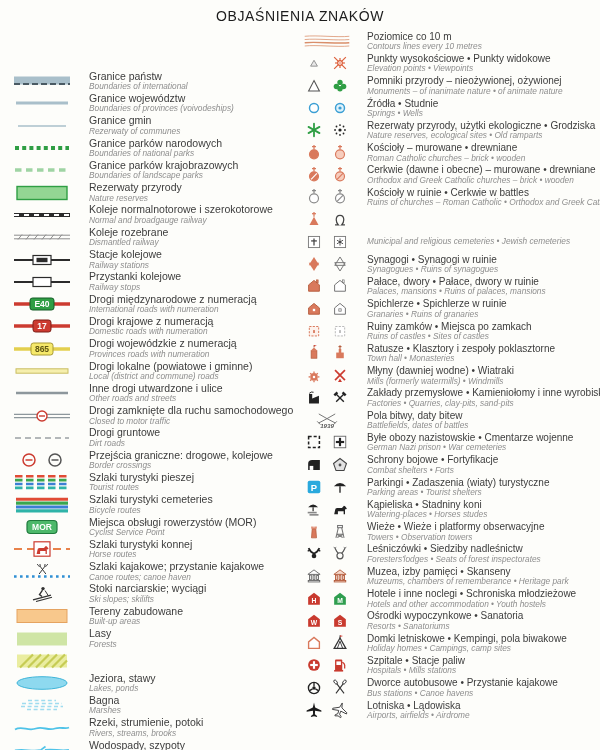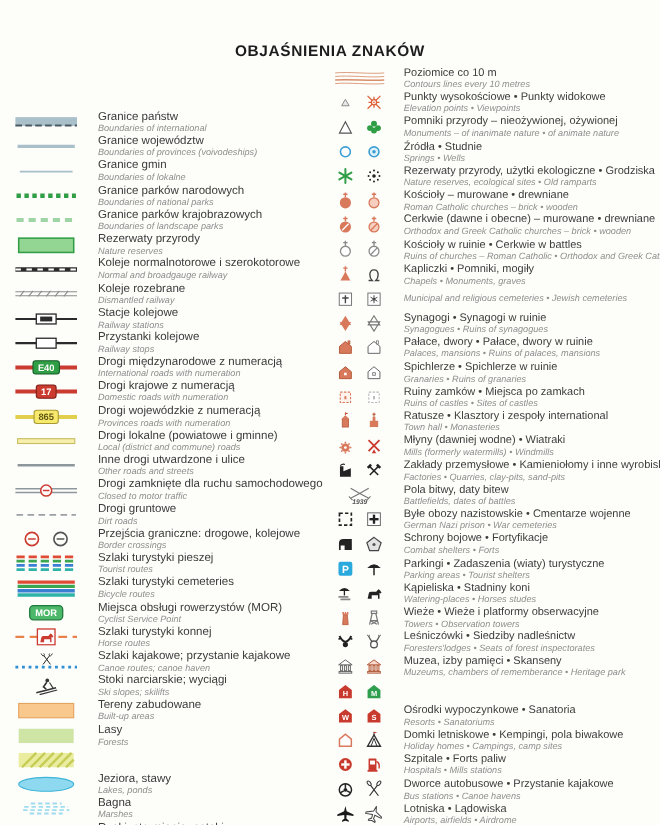--- a/index.html
+++ b/index.html
@@ -1,17 +1,17 @@
 <!DOCTYPE html>
 <html><head>
 <meta charset="utf-8">
 <style>
   html,body{margin:0;padding:0;}
   body{width:600px;height:750px;background:#fdfdfa;font-family:"Liberation Sans",sans-serif;overflow:hidden;}
-  .title{text-align:center;font-size:14px;font-weight:bold;letter-spacing:.6px;color:#1c1c1c;padding-top:8px;margin-top:30px;}
+  .title{text-align:center;font-size:14px;font-weight:normal;letter-spacing:.6px;color:#1c1c1c;padding-top:8px;}
   .cols{display:flex;padding:6px 0 0 4px;}
   .col-left{width:292px;margin-top:40px;}
   .col-right{width:304px;}
   .row{height:22.3px;display:flex;align-items:center;}
   .sym{width:76px;min-width:76px;display:flex;justify-content:center;align-items:center;}
   .ico{width:62px;min-width:62px;display:flex;justify-content:center;align-items:center;gap:8px;}
   .icw{display:flex;align-items:center;}
   .txt{padding-left:9px;min-width:0;}
   .pl{font-size:10.5px;color:#3c3c3c;line-height:11.5px;white-space:nowrap;}
   .en{font-size:8.3px;font-style:italic;color:#8e8e8e;line-height:9.5px;white-space:nowrap;}
@@ -49,21 +49,21 @@
         </div>
       </div>
       <div class="row">
         <div class="sym">
           <svg width="64" height="16" viewBox="0 0 60 16">
             <line x1="6" y1="8" x2="54" y2="8" stroke="#a9bfca" stroke-width="1.6"></line>
           </svg>
         </div>
         <div class="txt">
           <div class="pl">Granice gmin</div>
-          <div class="en">Boundaries of lokalne</div>
+          <div class="en">Rezerwaty of communes</div>
         </div>
       </div>
       <div class="row">
         <div class="sym">
           <svg width="64" height="16" viewBox="0 0 60 16">
             <line x1="3" y1="8" x2="57" y2="8" stroke="#2f9e44" stroke-width="4" stroke-dasharray="4 3.2"></line>
           </svg>
         </div>
         <div class="txt">
           <div class="pl">Granice parków narodowych</div>
@@ -604,24 +604,20 @@
               <line x1="7.8" y1="3" x2="12.2" y2="3" stroke="#d9795c" stroke-width="1.4"></line>
               <path d="M10 6.5 L15 15.5 L5 15.5 Z" fill="#d9795c"></path>
             </svg>
           </span>
           <span class="icw">
             <svg width="18" height="18" viewBox="0 0 20 20">
               <path d="M4.5 15.5 L8.2 15.5 Q5.8 13.2 5.8 9.8 Q5.8 4.8 10 4.8 Q14.2 4.8 14.2 9.8 Q14.2 13.2 11.8 15.5 L15.5 15.5" fill="none" stroke="#444" stroke-width="1.4"></path>
             </svg>
           </span>
         </div>
-        <div class="txt">
-          <div class="pl">Kapliczki • Pomniki, mogiły</div>
-          <div class="en">Chapels • Monuments, graves</div>
-        </div>
       </div>
       <div class="row">
         <div class="ico">
           <span class="icw">
             <svg width="18" height="18" viewBox="0 0 20 20">
               <rect x="3.8" y="3.8" width="12.4" height="12.4" fill="#fff" stroke="#777"></rect>
               <line x1="10" y1="6" x2="10" y2="14" stroke="#444" stroke-width="1.4"></line>
               <line x1="6.8" y1="8.8" x2="13.2" y2="8.8" stroke="#444" stroke-width="1.4"></line>
             </svg>
           </span>
@@ -733,21 +729,21 @@
           <span class="icw">
             <svg width="18" height="18" viewBox="0 0 20 20">
               <rect x="5.8" y="9.5" width="8.4" height="6.3" fill="#d9795c"></rect>
               <rect x="8.6" y="5.5" width="2.8" height="4.5" fill="#d9795c"></rect>
               <line x1="10" y1="1.4" x2="10" y2="5.5" stroke="#b35a3a" stroke-width="1.2"></line>
               <line x1="8.3" y1="2.9" x2="11.7" y2="2.9" stroke="#b35a3a" stroke-width="1.2"></line>
             </svg>
           </span>
         </div>
         <div class="txt">
-          <div class="pl">Ratusze • Klasztory i zespoły international</div>
+          <div class="pl">Ratusze • Klasztory i zespoły poklasztorne</div>
           <div class="en">Town hall • Monasteries</div>
         </div>
       </div>
       <div class="row">
         <div class="ico">
           <span class="icw">
             <svg width="18" height="18" viewBox="0 0 20 20">
               <circle cx="10" cy="11" r="4.2" fill="#d9795c"></circle>
               <circle cx="10" cy="11" r="1.4" fill="#fff"></circle>
               <g stroke="#d9795c" stroke-width="1.5">
@@ -993,20 +989,24 @@
               <text x="10" y="14" text-anchor="middle" font-size="7.5" font-weight="bold" fill="#fff" font-family="Liberation Sans, sans-serif">H</text>
             </svg>
           </span>
           <span class="icw">
             <svg width="18" height="18" viewBox="0 0 20 20">
               <path d="M3.5 16.5 L3.5 8 L10 3 L16.5 8 L16.5 16.5 Z" fill="#2f9e4f"></path>
               <text x="10" y="14" text-anchor="middle" font-size="7.5" font-weight="bold" fill="#fff" font-family="Liberation Sans, sans-serif">M</text>
             </svg>
           </span>
         </div>
+        <div class="txt">
+          <div class="pl">Hotele i inne noclegi • Schroniska młodzieżowe</div>
+          <div class="en">Hotels and other accommodation • Youth hostels</div>
+        </div>
       </div>
       <div class="row">
         <div class="ico">
           <span class="icw">
             <svg width="18" height="18" viewBox="0 0 20 20">
               <path d="M3.5 16.5 L3.5 8 L10 3 L16.5 8 L16.5 16.5 Z" fill="#c93a2e"></path>
               <text x="10" y="14" text-anchor="middle" font-size="7.5" font-weight="bold" fill="#fff" font-family="Liberation Sans, sans-serif">W</text>
             </svg>
           </span>
           <span class="icw">
@@ -1054,21 +1054,21 @@
           <span class="icw">
             <svg width="18" height="18" viewBox="0 0 20 20">
               <rect x="4.5" y="4" width="8" height="12" rx="1" fill="#c93a2e"></rect>
               <rect x="6" y="6" width="5" height="4" fill="#fff"></rect>
               <path d="M12.5 7 Q15.8 8 15.2 12.5 L15.2 14" fill="none" stroke="#c93a2e" stroke-width="1.4"></path>
               <rect x="3.5" y="15.5" width="10" height="1.8" fill="#c93a2e"></rect>
             </svg>
           </span>
         </div>
         <div class="txt">
-          <div class="pl">Szpitale • Forts paliw</div>
+          <div class="pl">Szpitale • Stacje paliw</div>
           <div class="en">Hospitals • Mills stations</div>
         </div>
       </div>
       <div class="row">
         <div class="ico">
           <span class="icw">
             <svg width="18" height="18" viewBox="0 0 20 20">
               <circle cx="10" cy="10" r="6.2" fill="none" stroke="#222" stroke-width="1.5"></circle>
               <circle cx="10" cy="10" r="1.9" fill="#222"></circle>
               <g stroke="#222" stroke-width="1.5">

